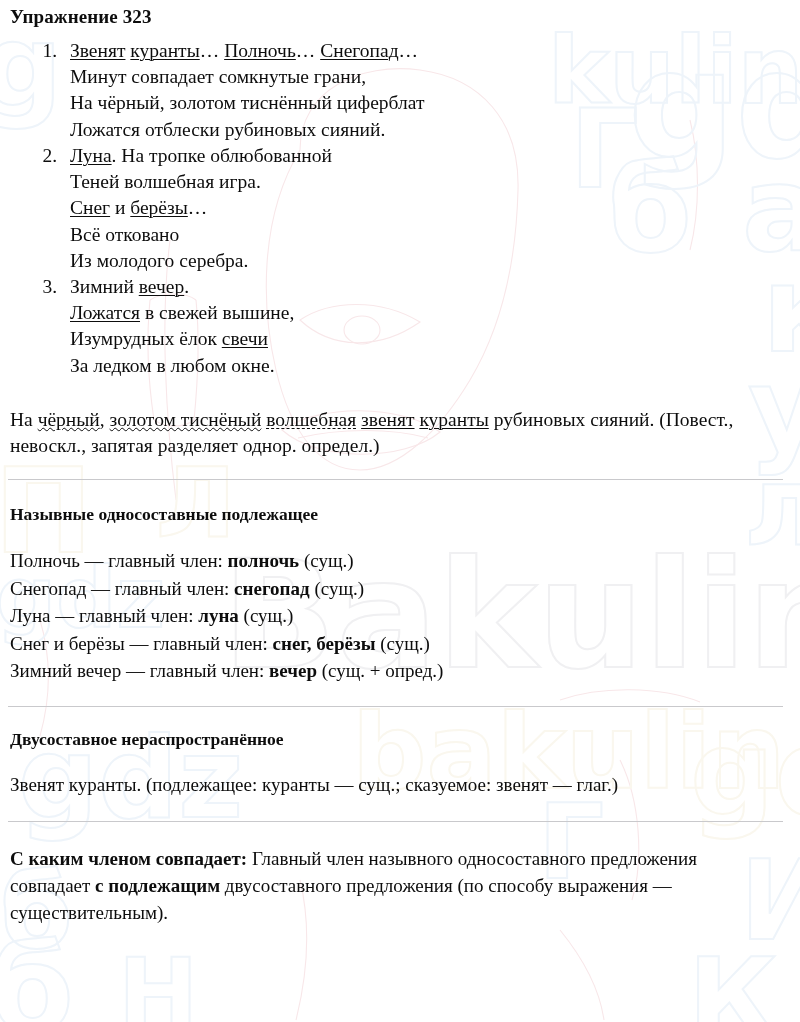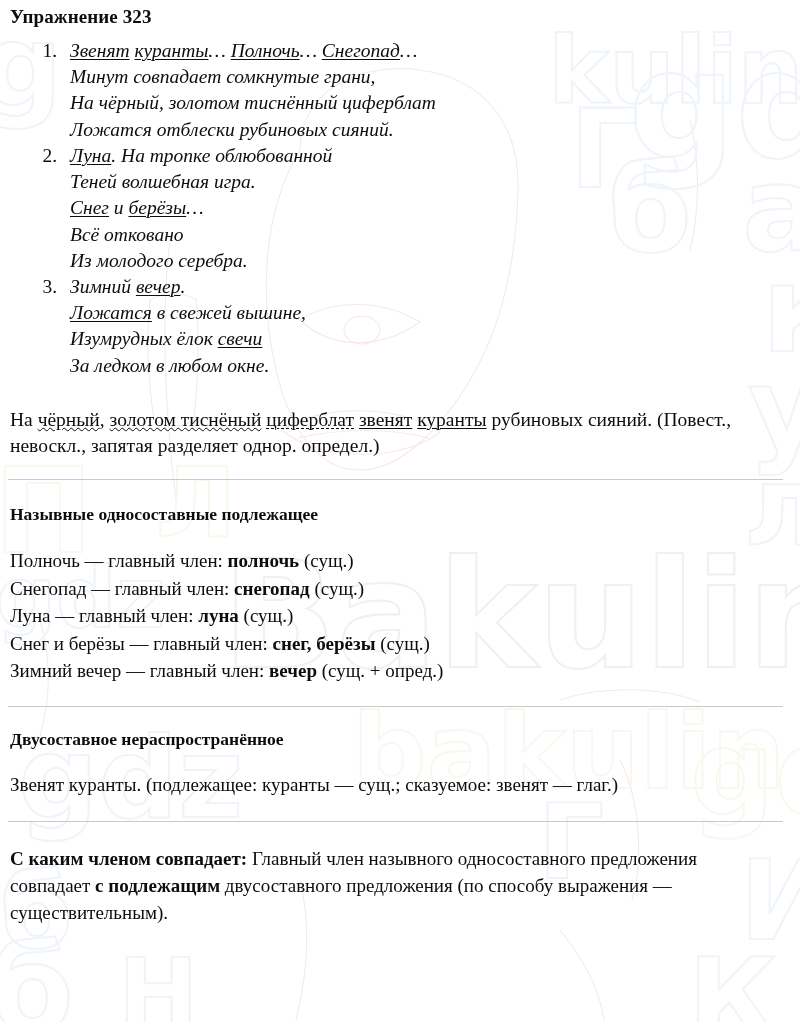--- a/index.html
+++ b/index.html
@@ -56,21 +56,21 @@
     margin: 0 0 0 0;
     padding-left: 54px;
     font-size: 19.5px;
     line-height: 1.345;
   }
   ol.poem > li {
     margin: 0 0 0 0;
     padding-left: 8px;
   }
   ol.poem > li::marker { font-weight: 400; }
-  .vline { display: block; white-space: nowrap; font-style: italic; }
+  .vline { display: block; white-space: nowrap; }
 
   u.sld { text-decoration: underline; text-decoration-thickness: 1px; text-underline-offset: 2px; }
   .wavy { text-decoration: underline; text-decoration-style: wavy; text-decoration-thickness: .5px; text-underline-offset: 1px; }
   .dashed { text-decoration: underline; text-decoration-style: dashed; text-decoration-thickness: 1px; text-underline-offset: 2px; }
 
   .analysis {
     font-size: 19.5px;
     line-height: 1.35;
     margin: 28px 0 0 2px;
     max-width: 756px;
@@ -173,21 +173,21 @@
         <span class="vline">Из молодого серебра.</span>
       </li>
       <li>
         <span class="vline">Зимний <u class="sld">вечер</u>.</span>
         <span class="vline"><u class="sld">Ложатся</u> в свежей вышине,</span>
         <span class="vline">Изумрудных ёлок <u class="sld">свечи</u></span>
         <span class="vline">За ледком в любом окне.</span>
       </li>
     </ol>
 
-  <p class="analysis" id="analysis">На <span class="wavy">чёрный</span>, <span class="wavy">золотом тиснёный</span> <span class="dashed">циферблат</span> <u class="sld">звенят</u> <u class="sld">куранты</u> рубиновых сияний. (Повест., невоскл., запятая разделяет однор. определ.)</p>
+  <p class="analysis" id="analysis">На <span class="wavy">чёрный</span>, <span class="wavy">золотом тиснёный</span> <span class="dashed">волшебная</span> <u class="sld">звенят</u> <u class="sld">куранты</u> рубиновых сияний. (Повест., невоскл., запятая разделяет однор. определ.)</p>
 
   <div class="blk-1">
     <hr class="sep">
     <h2 class="sec-head" style="margin-top:24px;">Назывные односоставные подлежащее</h2>
     <div class="sec-body" style="margin-top:22px;" id="nominative-rows">
         <div class="row">Полночь — главный член: <b>полночь</b> (сущ.)</div>
         <div class="row">Снегопад — главный член: <b>снегопад</b> (сущ.)</div>
         <div class="row">Луна — главный член: <b>луна</b> (сущ.)</div>
         <div class="row">Снег и берёзы — главный член: <b>снег, берёзы</b> (сущ.)</div>
         <div class="row">Зимний вечер — главный член: <b>вечер</b> (сущ. + опред.)</div>

